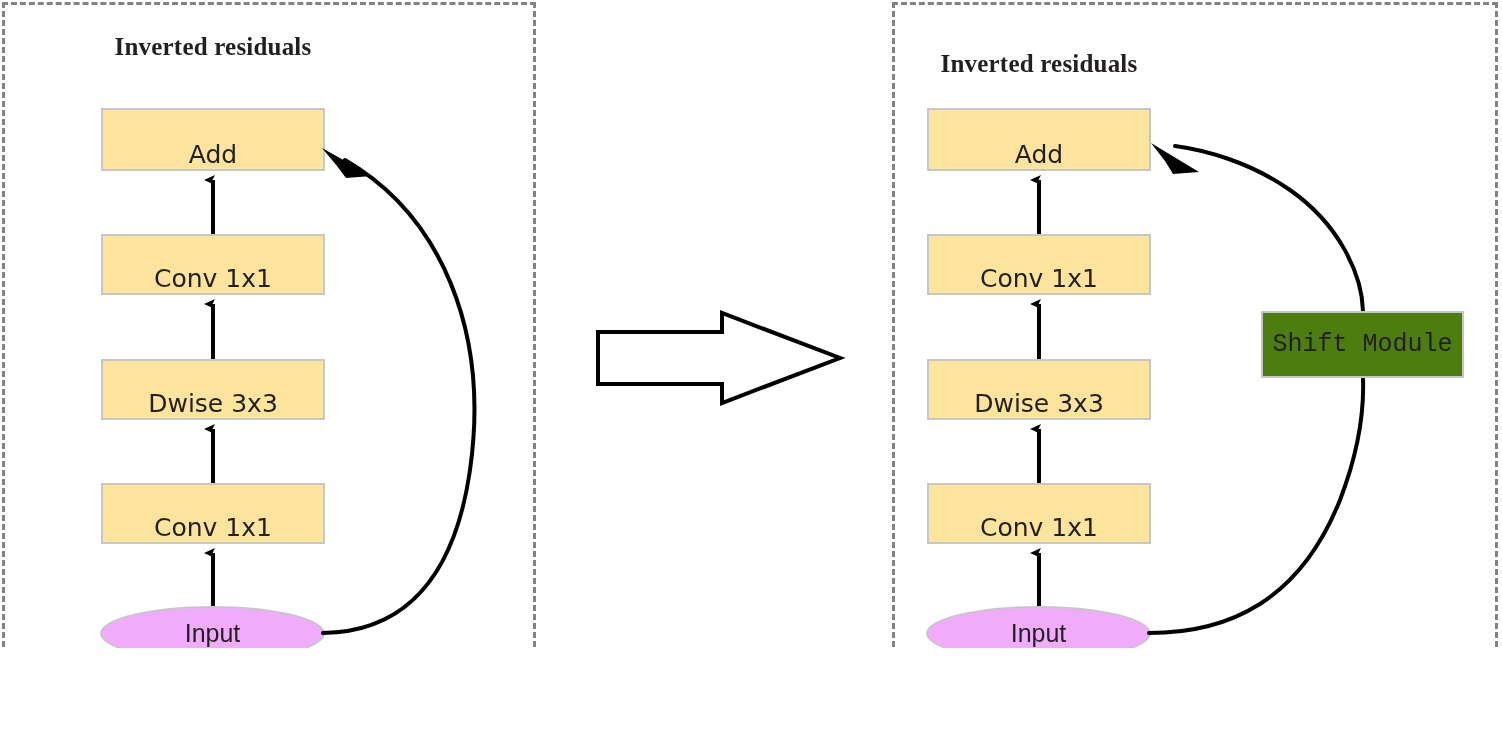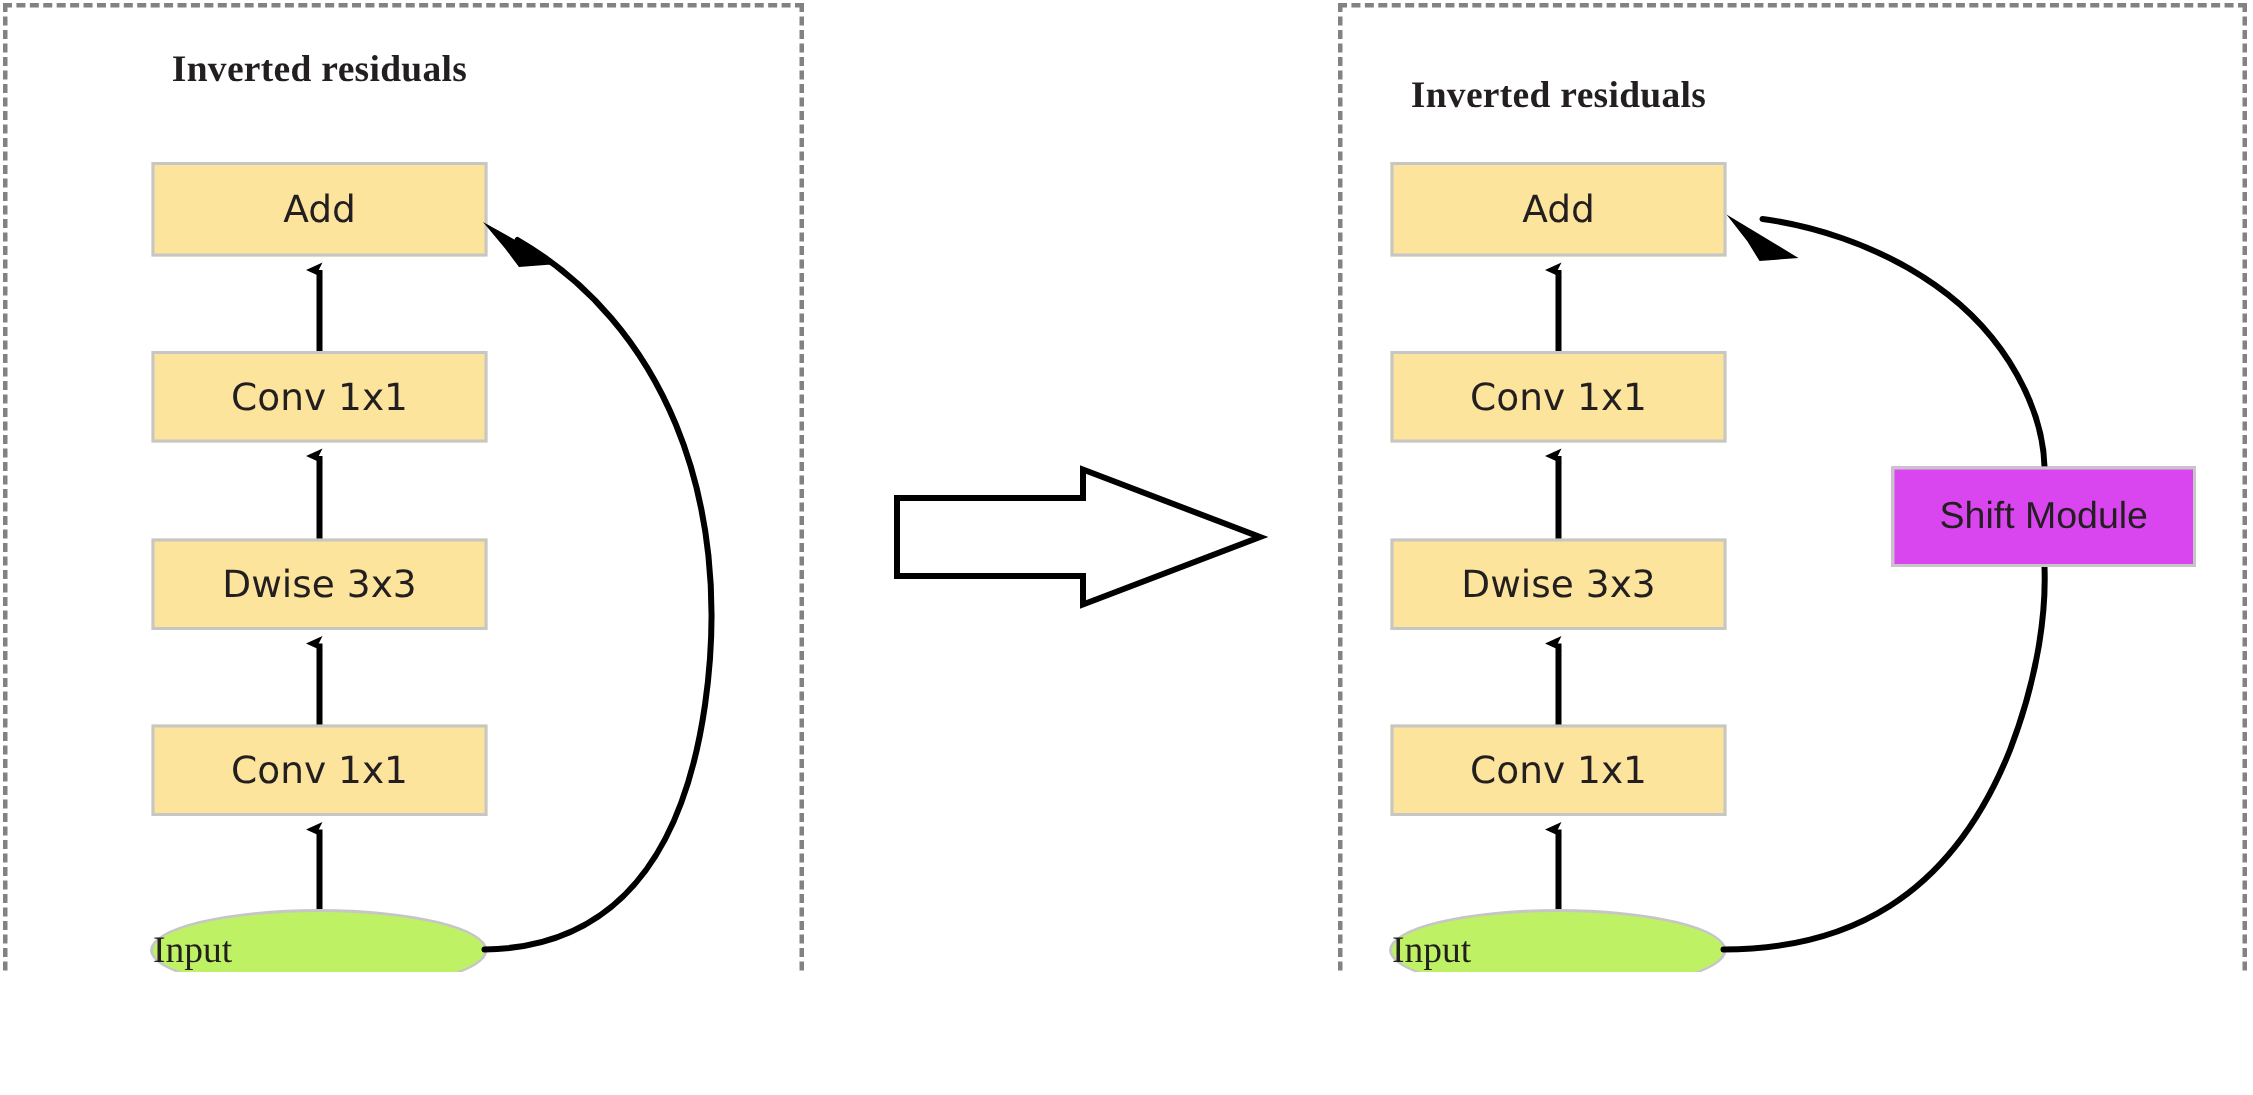--- a/index.html
+++ b/index.html
@@ -39,52 +39,52 @@
   }
   #title-left  { left: 101px; top: 33px; width: 224px; }
   #title-right { left: 927px; top: 50px; width: 224px; }
 
   .node-box {
     position: absolute;
     background: #fce49c;
     border: 2px solid #c6c6c6;
     box-sizing: border-box;
     display: flex;
-    align-items: center;
+    align-items: flex-end;
     justify-content: center;
     font-size: 25px;
     color: #231f20;
     font-family: "DejaVu Sans", sans-serif;
     white-space: nowrap;
   }
   .node-ellipse {
     position: absolute;
-    background: #bef264;
+    background: #f0abfc;
     border: 2px solid #c6c6c6;
     border-radius: 50%;
-    box-sizing: border-box;
-    display: flex;
-    align-items: center;
-    justify-content: flex-start;
-    font-size: 25px;
-    color: #231f20;
-    font-family: Liberation Serif, serif;
-    white-space: nowrap;
-  }
-  .shift-box {
-    position: absolute;
-    background: #d946ef;
-    border: 2px solid #c6c6c6;
     box-sizing: border-box;
     display: flex;
     align-items: center;
     justify-content: center;
     font-size: 25px;
     color: #231f20;
     font-family: Liberation Sans, sans-serif;
+    white-space: nowrap;
+  }
+  .shift-box {
+    position: absolute;
+    background: #4d7c0f;
+    border: 2px solid #c6c6c6;
+    box-sizing: border-box;
+    display: flex;
+    align-items: center;
+    justify-content: center;
+    font-size: 25px;
+    color: #231f20;
+    font-family: Liberation Mono, monospace;
     white-space: nowrap;
     z-index: 5;
   }
   svg.overlay {
     position: absolute;
     left: 0;
     top: 0;
     width: 1502px;
     height: 730px;
     pointer-events: none;

